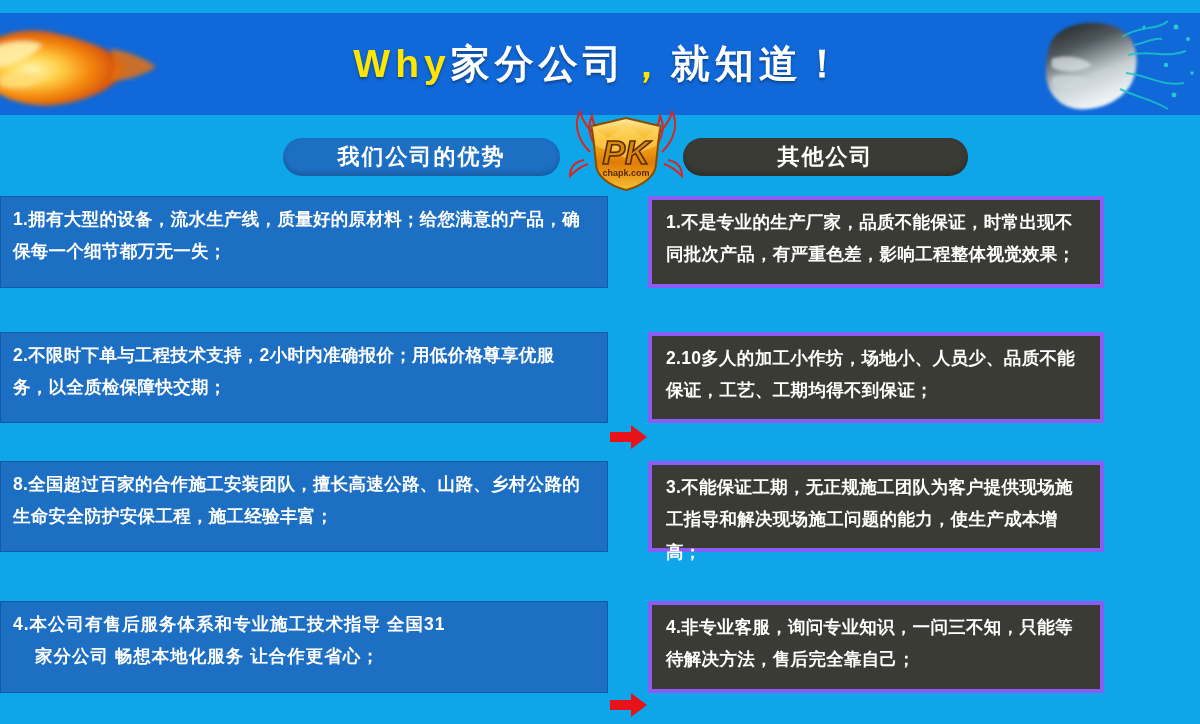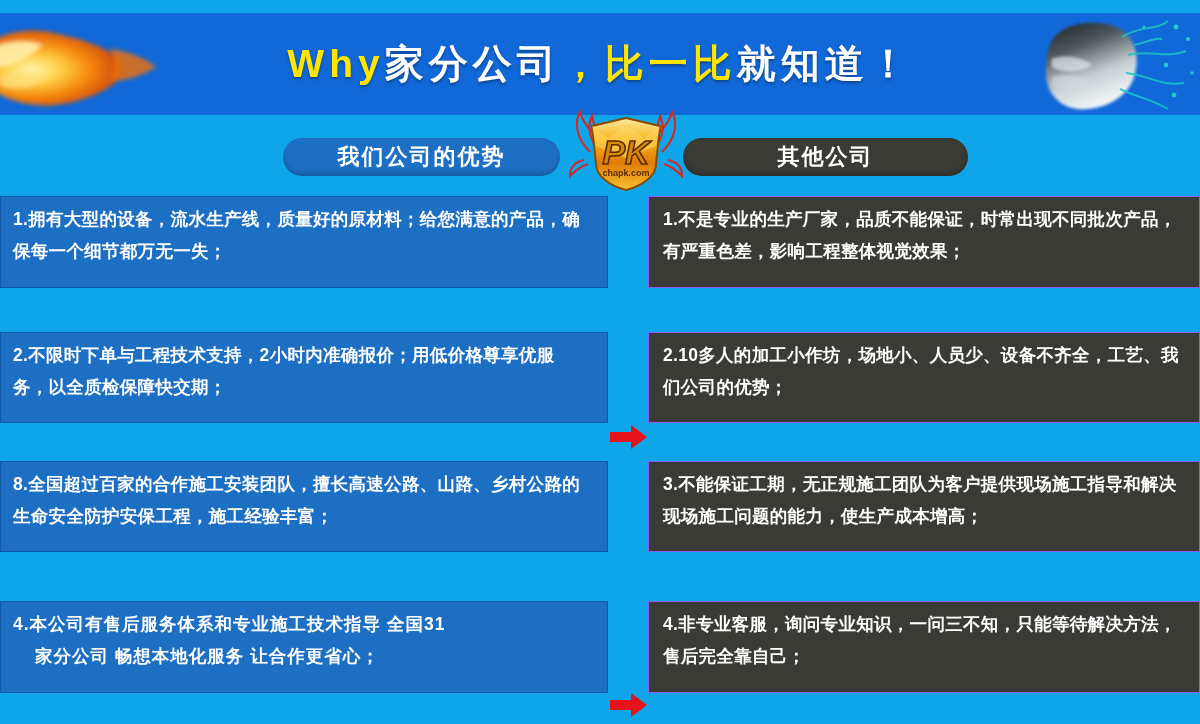--- a/index.html
+++ b/index.html
@@ -60,22 +60,22 @@
   .rows { position:absolute; left:0; top:0; width:1200px; height:724px; }
   .row  { position:absolute; left:0; width:1200px; }
   .panel {
     position:absolute; top:0; height:100%;
     display:flex; align-items:flex-start;
     color:#ffffff; font-size:17.5px; line-height:1.85; font-weight:bold;
     letter-spacing:.3px;
   }
   .panel-left  { left:0px;   width:608px; background:#1d6fc4;
                  border:1px solid #1058a8; padding:6px 18px 6px 12px; }
-  .panel-right { left:648px; width:552px; background:#3b3b36;
-                 border:1px solid #8b5cf6; padding:6px 14px 6px 14px; }
+  .panel-right { left:648px; width:456px; background:#3b3b36;
+                 border:4px solid #8b5cf6; padding:6px 14px 6px 14px; }
   .panel p { margin:0; }
   .indent2 { display:block; }
 
   
   .arrow {
     position:absolute; left:610px; width:38px; height:26px;
   }
 
   .no-sel { user-select:none; }
 </style>
@@ -139,21 +139,20 @@
           <circle cx="176" cy="58" r="1.8"></circle>
         <circle cx="158" cy="80" r="2.4"></circle>
           <circle cx="128" cy="12" r="1.6"></circle>
       </g>
     </svg>
 
     <div class="banner-title no-sel">
       <span class="t-yellow">Why</span>
         <span class="t-white">家分公司</span>
         <span class="t-yellow">，</span>
-        <span class="t-yellow">比一比</span>
         <span class="t-white">就知道！</span>
     </div>
   </div>
 
   <div class="tabs">
     <div class="tab tab-other no-sel">
       <span>其他公司</span>
     </div>
     <div class="tab tab-ours no-sel">
       <span>我们公司的优势</span>
@@ -202,21 +201,21 @@
     </div>
 
     <div class="row" style="top:332px; height:91px;">
       <div class="panel panel-left no-sel">
         <p>2.不限时下单与工程技术支持，2小时内准确报价；用低价格尊享优服务，以全质检保障快交期；</p>
       </div>
       <svg class="arrow" style="top:360px;" viewBox="0 0 38 26">
         <path d="M0,8 L21,8 L21,1 L37,13 L21,25 L21,18 L0,18 Z" fill="#e8121a"></path>
       </svg>
       <div class="panel panel-right no-sel">
-        <p>2.10多人的加工小作坊，场地小、人员少、设备不齐全，工艺、我们公司的优势；</p>
+        <p>2.10多人的加工小作坊，场地小、人员少、品质不能保证，工艺、工期均得不到保证；</p>
       </div>
     </div>
 
     <div class="row" style="top:461px; height:91px;">
       <div class="panel panel-left no-sel">
         <p>8.全国超过百家的合作施工安装团队，擅长高速公路、山路、乡村公路的生命安全防护安保工程，施工经验丰富；</p>
       </div>
 
       <div class="panel panel-right no-sel">
         <p>3.不能保证工期，无正规施工团队为客户提供现场施工指导和解决现场施工问题的能力，使生产成本增高；</p>

